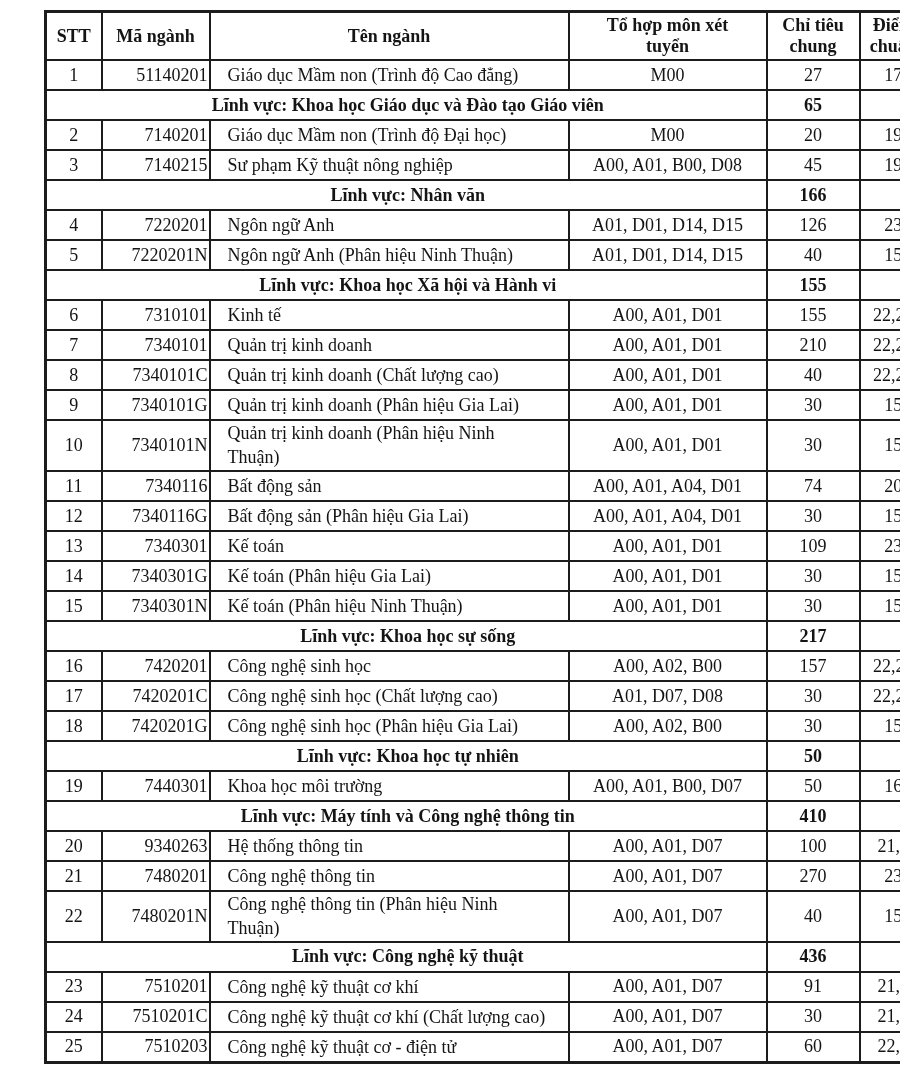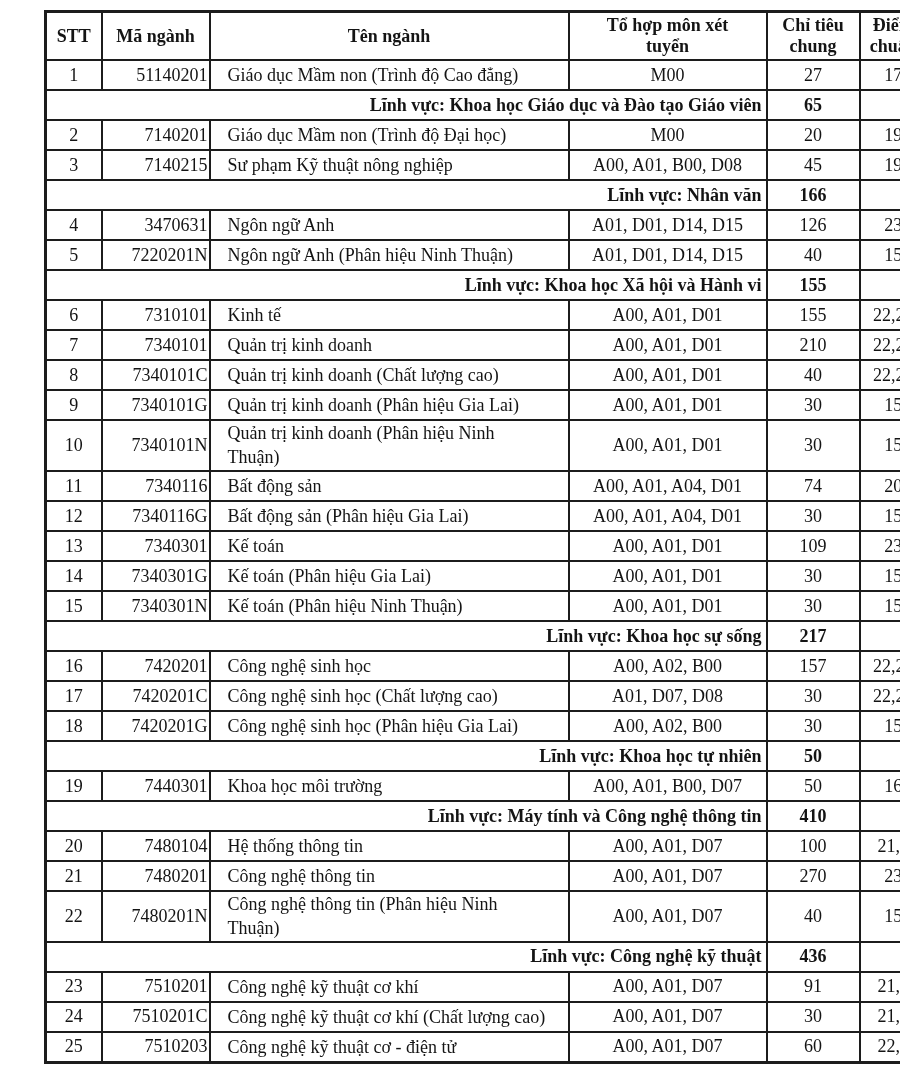--- a/index.html
+++ b/index.html
@@ -29,21 +29,21 @@
     height:42px;line-height:1.18;padding:2px 2px;
   }
   .adm td{
     font-size:18px;vertical-align:middle;height:26px;padding:1px 4px;line-height:1.3;
   }
   td.stt{text-align:center;}
   td.ma{text-align:right;padding-right:1px;}
   td.ten{text-align:left;padding-left:17px;}
   td.num{text-align:center;}
   td.sec{
-    text-align:right;padding-left:7px;font-weight:bold;
+    text-align:center;padding-left:7px;font-weight:bold;
   }
   td.b{font-weight:bold;}
   .wrap{display:inline-block;max-width:318px;vertical-align:middle;}
   .hw{display:inline-block;max-width:150px;vertical-align:middle;}
 </style>
 </head>
 <body>
 
 <div class="page">
   <table class="adm">
@@ -107,21 +107,21 @@
           <td class="num">45</td>
           <td class="num">19</td>
         </tr>
         <tr class="section">
           <td class="sec" colspan="4">Lĩnh vực: Nhân văn</td>
           <td class="num b">166</td>
           <td class="num"></td>
         </tr>
         <tr class="data">
           <td class="stt">4</td>
-          <td class="ma">3470631</td>
+          <td class="ma">7220201</td>
           <td class="ten"><span class="wrap">Ngôn ngữ Anh</span></td>
           <td class="num">A01, D01, D14, D15</td>
           <td class="num">126</td>
           <td class="num">23</td>
         </tr>
         <tr class="data">
           <td class="stt">5</td>
           <td class="ma">7220201N</td>
           <td class="ten"><span class="wrap">Ngôn ngữ Anh (Phân hiệu Ninh Thuận)</span></td>
           <td class="num">A01, D01, D14, D15</td>
@@ -255,21 +255,21 @@
           <td class="num">50</td>
           <td class="num">16</td>
         </tr>
         <tr class="section">
           <td class="sec" colspan="4">Lĩnh vực: Máy tính và Công nghệ thông tin</td>
           <td class="num b">410</td>
           <td class="num"></td>
         </tr>
         <tr class="data">
           <td class="stt">20</td>
-          <td class="ma">7480104</td>
+          <td class="ma">9340263</td>
           <td class="ten"><span class="wrap">Hệ thống thông tin</span></td>
           <td class="num">A00, A01, D07</td>
           <td class="num">100</td>
           <td class="num">21,5</td>
         </tr>
         <tr class="data">
           <td class="stt">21</td>
           <td class="ma">7480201</td>
           <td class="ten"><span class="wrap">Công nghệ thông tin</span></td>
           <td class="num">A00, A01, D07</td>

